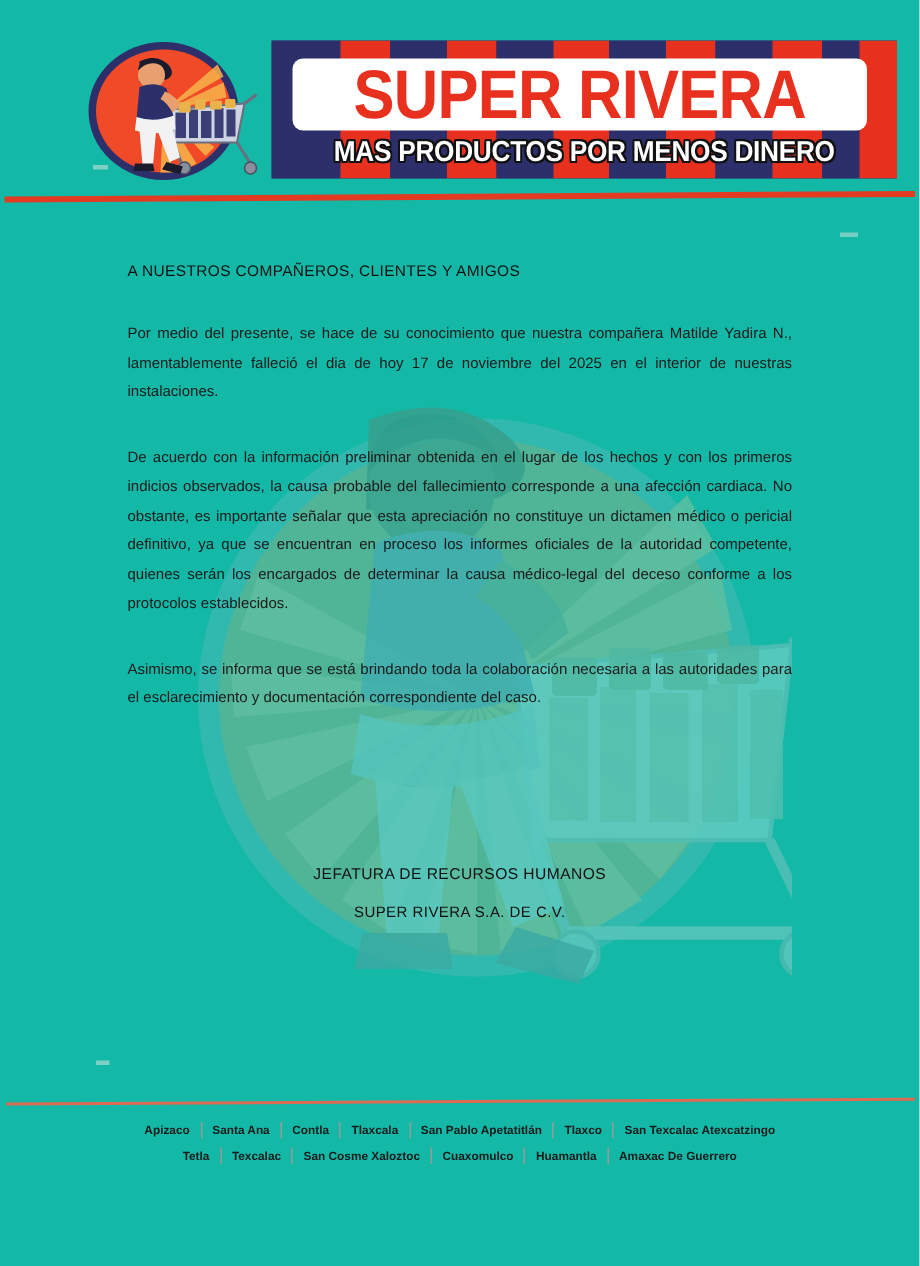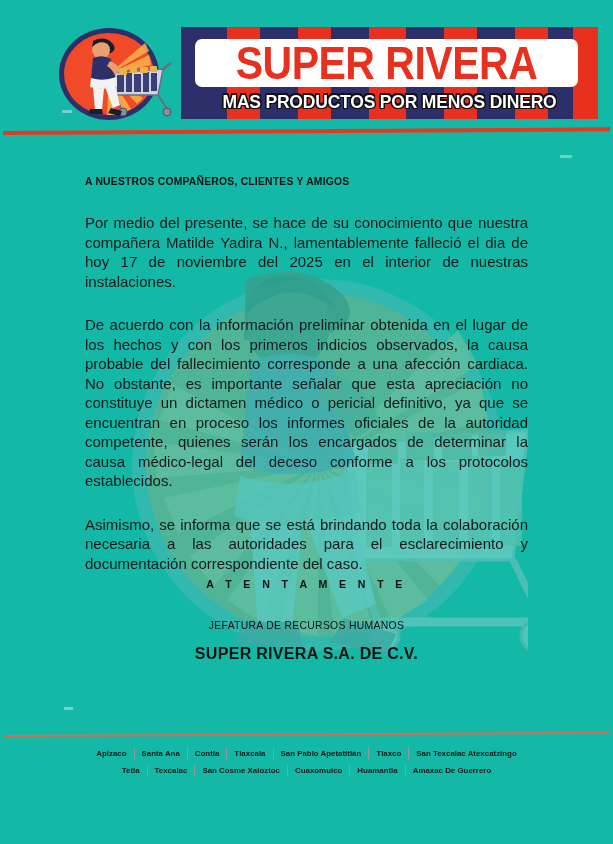--- a/index.html
+++ b/index.html
@@ -135,27 +135,27 @@
 
   
   .doc-body {
     position: absolute;
     left: 85px;
     top: 176px;
     width: 443px;
   }
   .salutation {
     font-size: 10.3px;
-    font-weight: 700;
+    font-weight: 400;
     letter-spacing: 0.25px;
     color: #111;
     margin: 0 0 26px 0;
   }
   .para {
-    font-size: 15px;
+    font-size: 10px;
     line-height: 19.5px;
     text-align: justify;
     color: #1a1a1a;
     margin: 16px 0 24px 0;
     position: relative;
     z-index: 2;
   }
   .para:last-of-type { margin-bottom: 0; }
 
   
@@ -175,22 +175,22 @@
     margin-bottom: 30px;
   }
   .sig-dept {
     font-size: 10.4px;
     font-weight: 400;
     letter-spacing: 0.3px;
     color: #111;
     margin-bottom: 14px;
   }
   .sig-company {
-    font-size: 16px;
-    font-weight: 700;
+    font-size: 10px;
+    font-weight: 400;
     letter-spacing: 0.3px;
     color: #111;
   }
 
   
   .foot-rule {
     position: absolute;
     left: 4px;
     top: 735px;
     width: 606px;
@@ -368,21 +368,20 @@
   </div>
 
   <div class="doc-body">
     <div class="salutation">A NUESTROS COMPAÑEROS, CLIENTES Y AMIGOS</div>
     <p class="para">Por medio del presente, se hace de su conocimiento que nuestra compañera Matilde Yadira N., lamentablemente falleció el dia de hoy 17 de noviembre del 2025 en el interior de nuestras instalaciones.</p>
     <p class="para">De acuerdo con la información preliminar obtenida en el lugar de los hechos y con los primeros indicios observados, la causa probable del fallecimiento corresponde a una afección cardiaca. No obstante, es importante señalar que esta apreciación no constituye un dictamen médico o pericial definitivo, ya que se encuentran en proceso los informes oficiales de la autoridad competente, quienes serán los encargados de determinar la causa médico-legal del deceso conforme a los protocolos establecidos.</p>
     <p class="para">Asimismo, se informa que se está brindando toda la colaboración necesaria a las autoridades para el esclarecimiento y documentación correspondiente del caso.</p>
   </div>
 
   <div class="signature">
-    <div class="sig-atentamente">A T E N T A M E N T E</div>
     <div class="sig-dept">JEFATURA DE RECURSOS HUMANOS</div>
     <div class="sig-company">SUPER RIVERA S.A. DE C.V.</div>
   </div>
 
   <div class="foot-rule"></div>
 
   <div class="footer">
     <div class="foot-line">
       <span class="foot-item">Apizaco</span>
       <span class="foot-item">Santa Ana</span>

